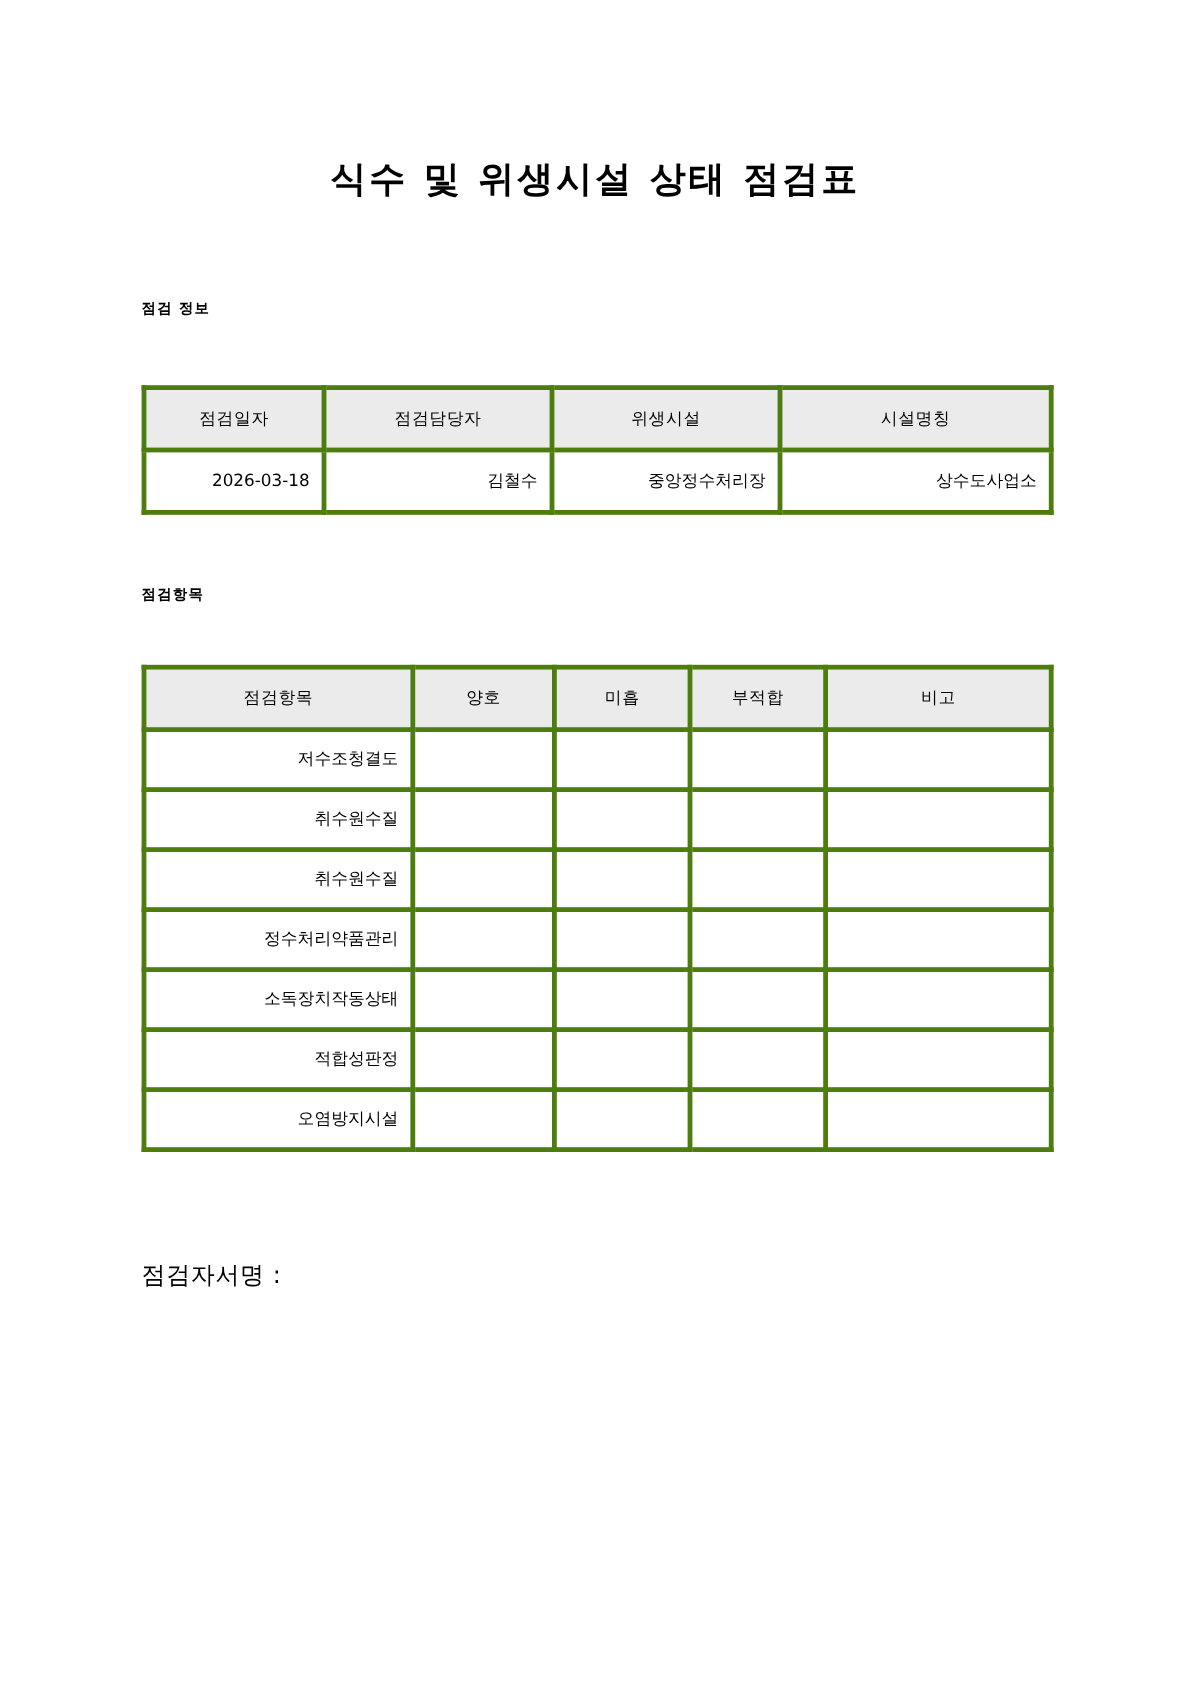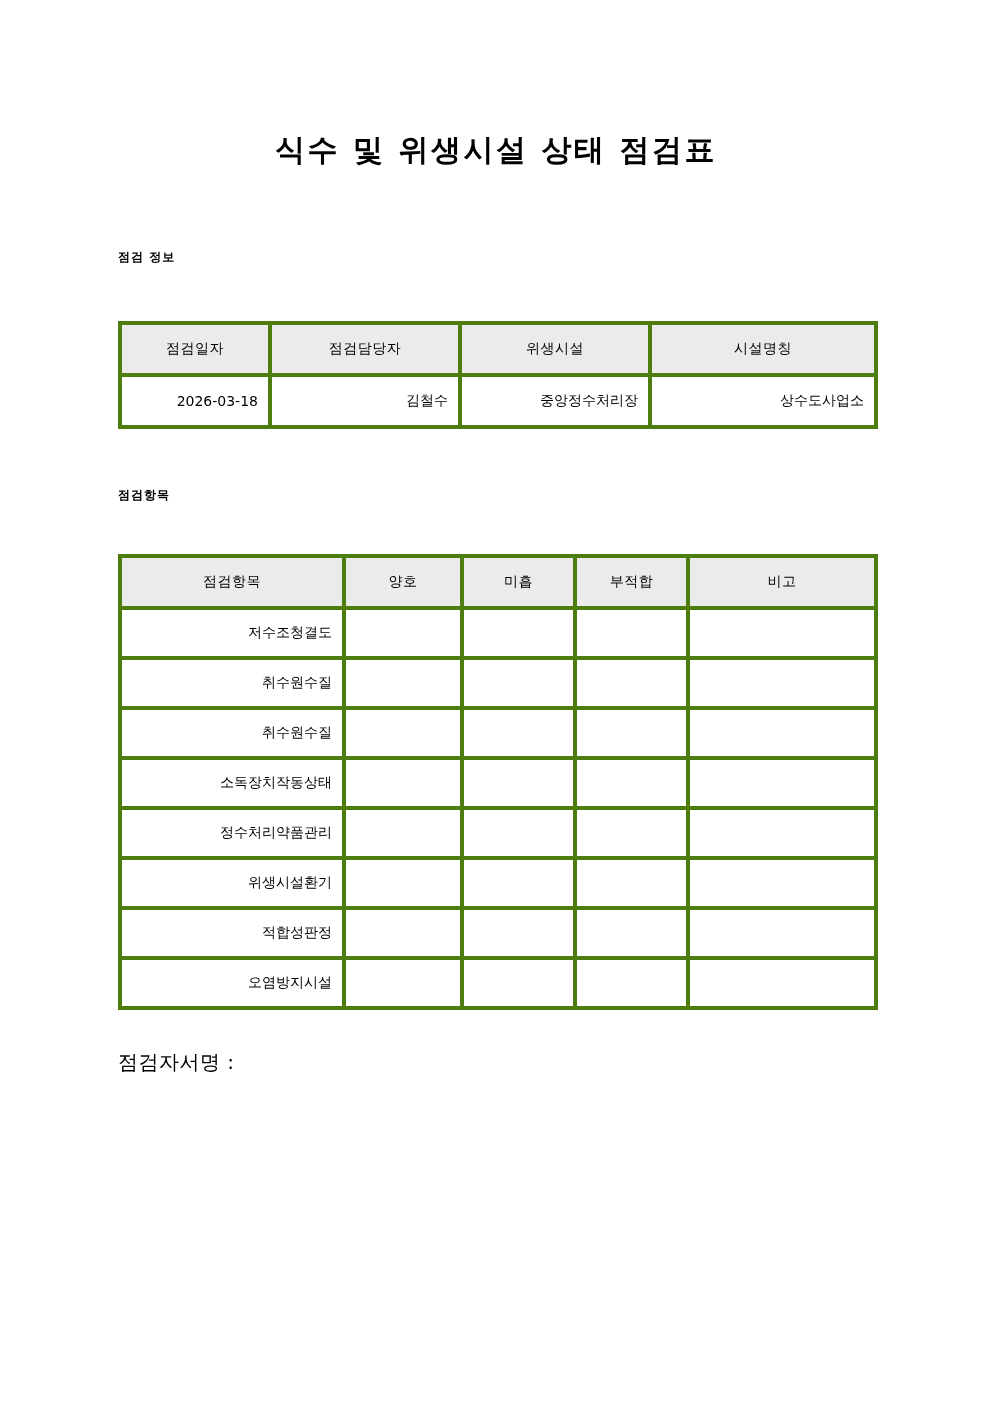--- a/index.html
+++ b/index.html
@@ -177,35 +177,28 @@
           <td class="mark-cell"></td>
         </tr>
         <tr>
           <td>취수원수질</td>
           <td class="mark-cell"></td>
           <td class="mark-cell"></td>
           <td class="mark-cell"></td>
           <td class="mark-cell"></td>
         </tr>
         <tr>
+          <td>정수처리약품관리</td>
+          <td class="mark-cell"></td>
+          <td class="mark-cell"></td>
+          <td class="mark-cell"></td>
+          <td class="mark-cell"></td>
+        </tr>
+        <tr>
           <td>소독장치작동상태</td>
-          <td class="mark-cell"></td>
-          <td class="mark-cell"></td>
-          <td class="mark-cell"></td>
-          <td class="mark-cell"></td>
-        </tr>
-        <tr>
-          <td>정수처리약품관리</td>
-          <td class="mark-cell"></td>
-          <td class="mark-cell"></td>
-          <td class="mark-cell"></td>
-          <td class="mark-cell"></td>
-        </tr>
-        <tr>
-          <td>위생시설환기</td>
           <td class="mark-cell"></td>
           <td class="mark-cell"></td>
           <td class="mark-cell"></td>
           <td class="mark-cell"></td>
         </tr>
         <tr>
           <td>적합성판정</td>
           <td class="mark-cell"></td>
           <td class="mark-cell"></td>
           <td class="mark-cell"></td>

